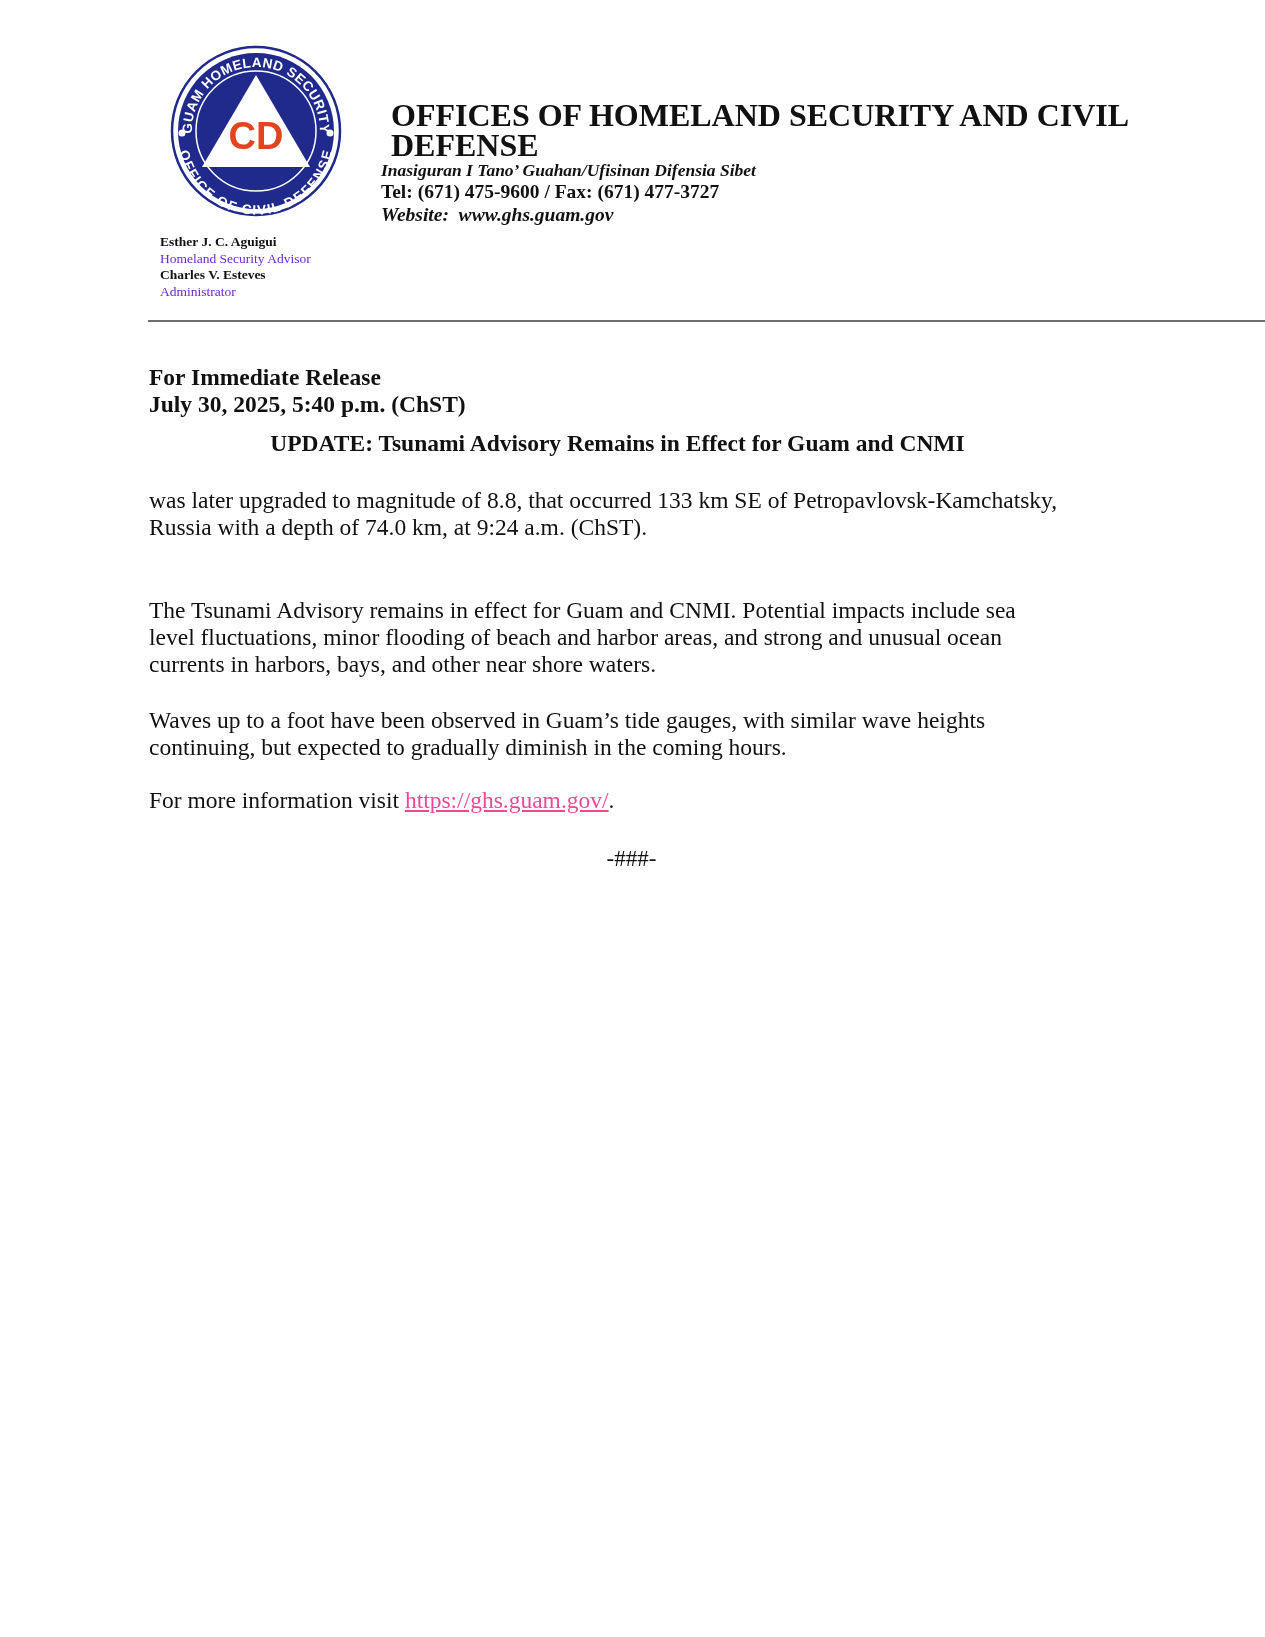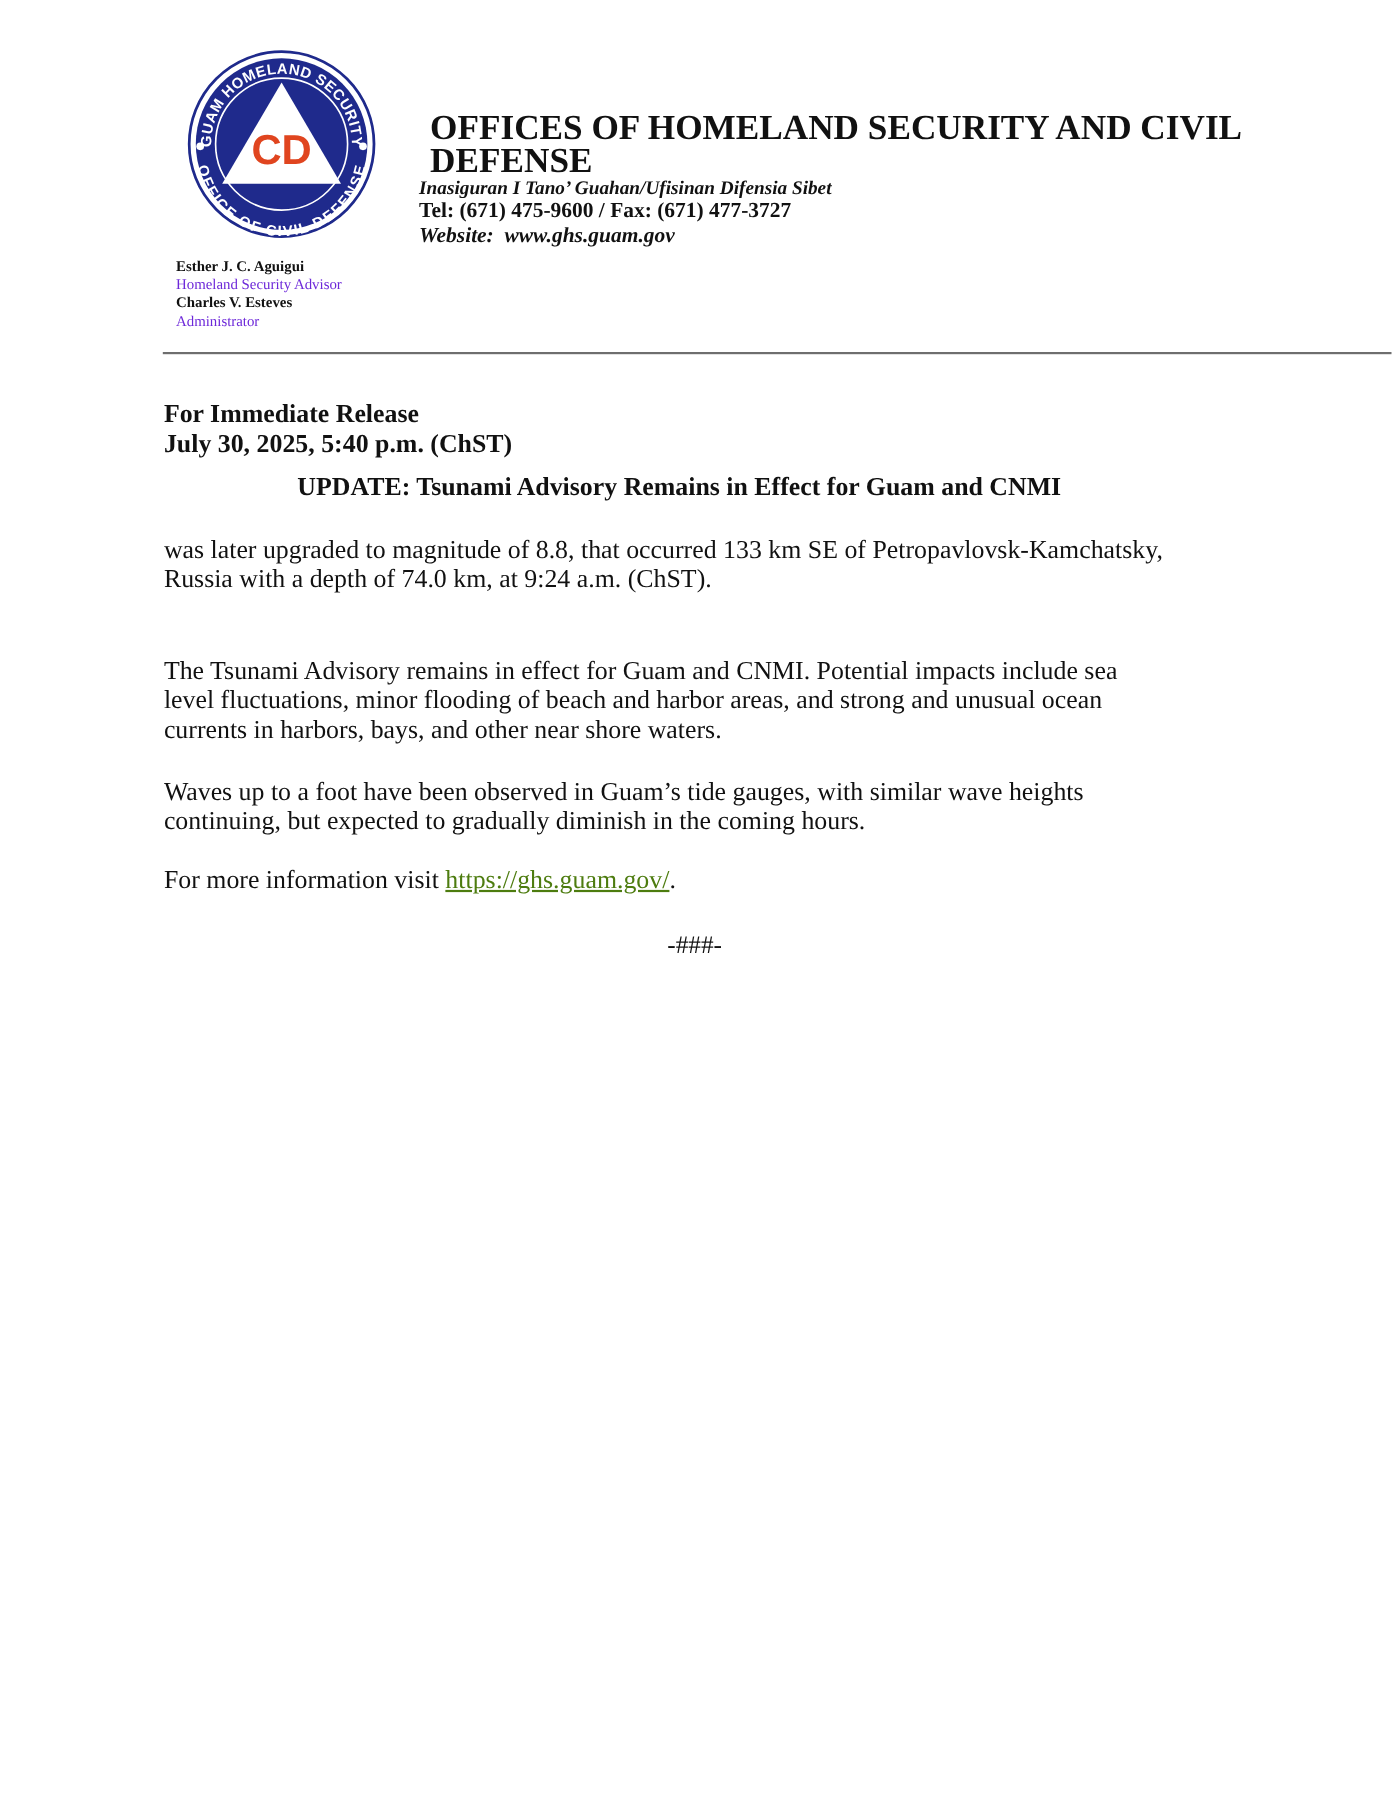--- a/index.html
+++ b/index.html
@@ -18,21 +18,21 @@
     .staff .role { color: #6d28d9; }
     .rule { left: 148px; top: 320px; width: 1117px; height: 0; border-top: 2px solid #6e6e6e; }
     .release { left: 149px; top: 348px; font-weight: bold; font-size: 23.5px; line-height: 27px; margin-top: 16px; }
     .headline { left: 0; width: 1237px; top: 430px; text-align: center; font-weight: bold; font-size: 23.5px; line-height: 27px; }
     .headline span { position: relative; left: -1px; }
     .para { left: 149px; width: 990px; font-size: 23.5px; line-height: 27px; }
     .p1 { top: 487px; }
     .p2 { top: 597px; }
     .p3 { top: 707px; }
     .p4 { top: 787px; }
-    .link { color: #4d7c0f; text-decoration: underline; }
+    .link { color: #ec4899; text-decoration: underline; }
     .end { left: 0; width: 1265px; top: 845px; text-align: center; font-size: 23px; line-height: 27px; }
     .end span { position: relative; left: -1px; }
   </style>
 </head>
 <body>
 
 <div class="abs logo">
   <svg width="172" height="172" viewBox="0 0 172 172">
     <defs>
       <path id="arcTop" d="M 22 86 A 64 64 0 0 1 150 86"></path>

